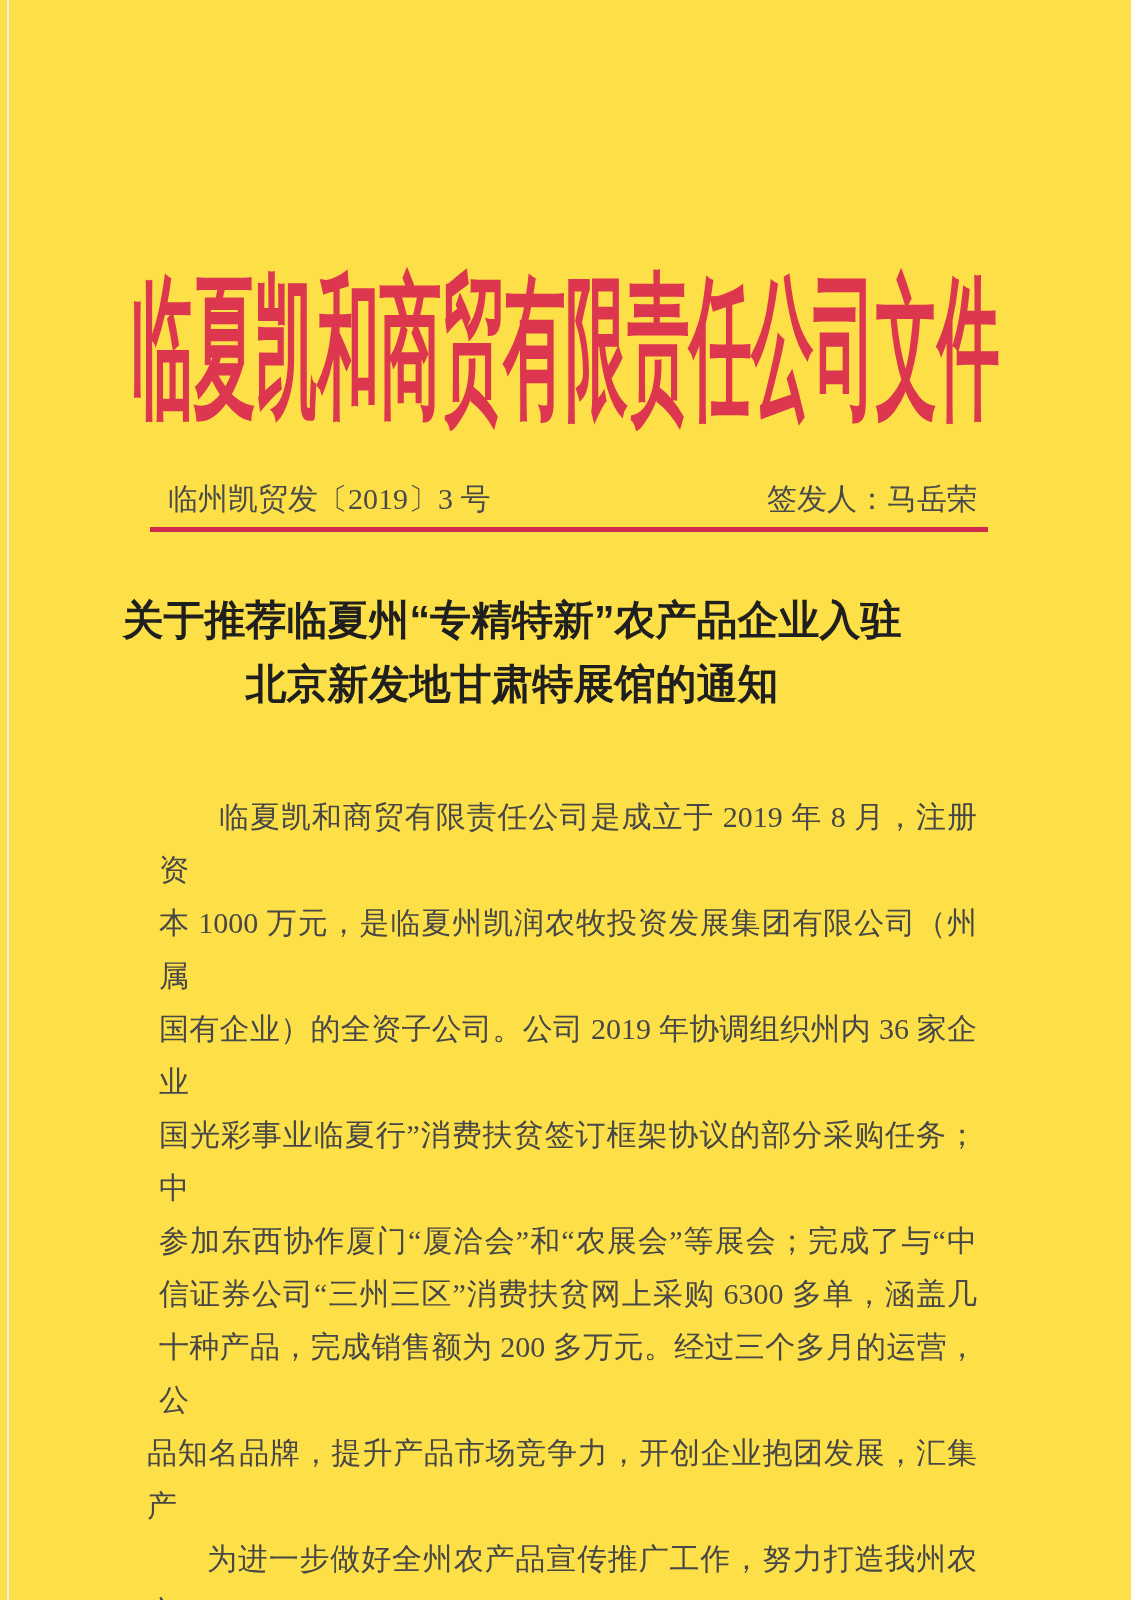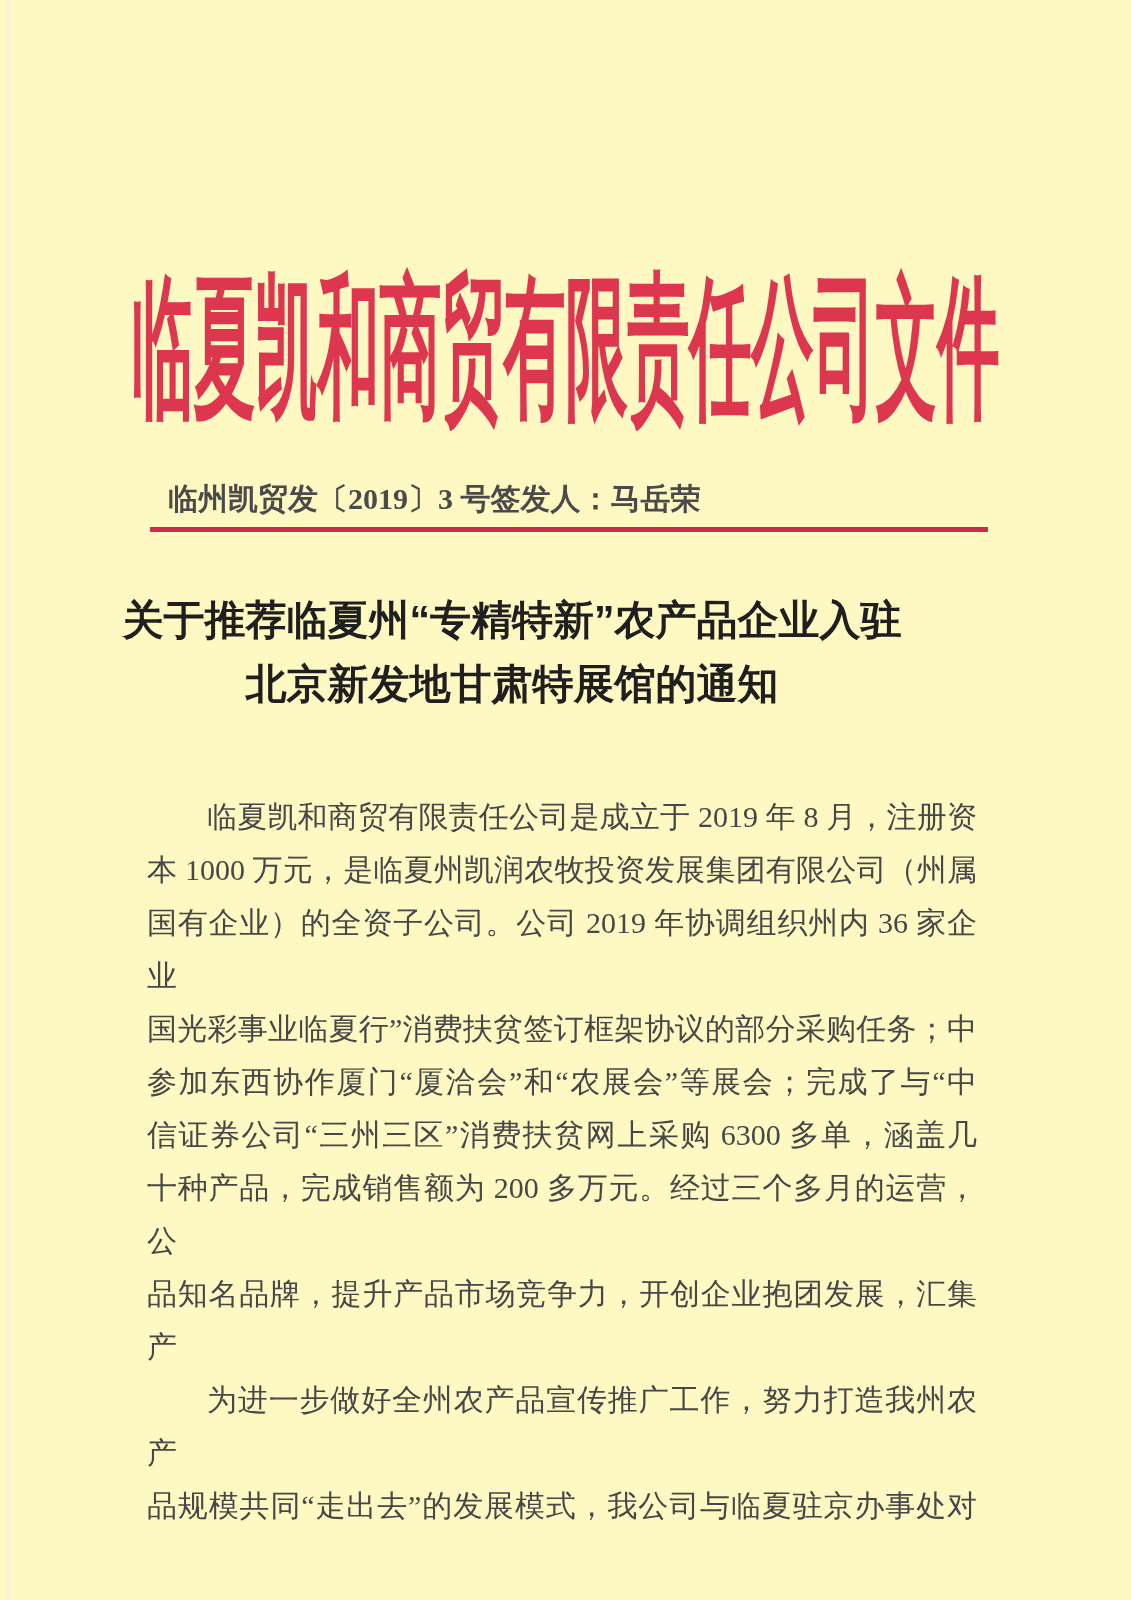--- a/index.html
+++ b/index.html
@@ -1,20 +1,20 @@
 <!DOCTYPE html>
 <html style="--masthead-red: #dd3750; --divider-red: #d02a4e; --heading-ink: #1f1f1f; --body-ink: #474747; --meta-ink: #4a4a4a;"><head>
 <meta charset="utf-8">
 <style>
   html, body { margin: 0; padding: 0; background: #ffffff; }
   .page {
     position: relative;
     width: 1131px;
     height: 1600px;
-    background: #fef9c3;
+    background: #fde047;
     overflow: hidden;
     font-family: "Liberation Serif", "DejaVu Serif", serif;
   }
   
   .scan-edge {
     position: absolute;
     left: 7px; top: 0;
     width: 2px; height: 1600px;
     background: #f0f0f0;
   }
@@ -34,26 +34,25 @@
     transform: scale(1, 2.5);
     transform-origin: center top;
     letter-spacing: 0px;
   }
   
   .meta-row {
     position: absolute;
     top: 481px; left: 168px;
     width: 809px;
     display: flex;
-    justify-content: flex-start;
+    justify-content: space-between;
     font-size: 30px;
     line-height: 36px;
     color: var(--meta-ink, #4a4a4a);
     white-space: nowrap;
-    font-weight: bold;
   }
   .divider {
     position: absolute;
     top: 527px; left: 150px;
     width: 838px; height: 5px;
     background: var(--divider-red, #d02a4e);
   }
   
   .subject {
     position: absolute;
@@ -69,21 +68,21 @@
   
   .body-block {
     position: absolute;
     top: 779px; left: 147px;
     width: 830px;
     font-size: 30px;
     line-height: 53px;
     color: var(--body-ink, #474747);
   }
   .salutation { text-align: left; }
-  .para-first { margin-top: 11px; }
+  .para-first { margin-top: 11px; margin-left: 12px; }
   .bline { white-space: nowrap; }
   .jl {
     white-space: normal;
     text-align: justify;
     text-align-last: justify;
   }
   .endl {
     white-space: normal;
     text-align: left;
     text-align-last: left;

